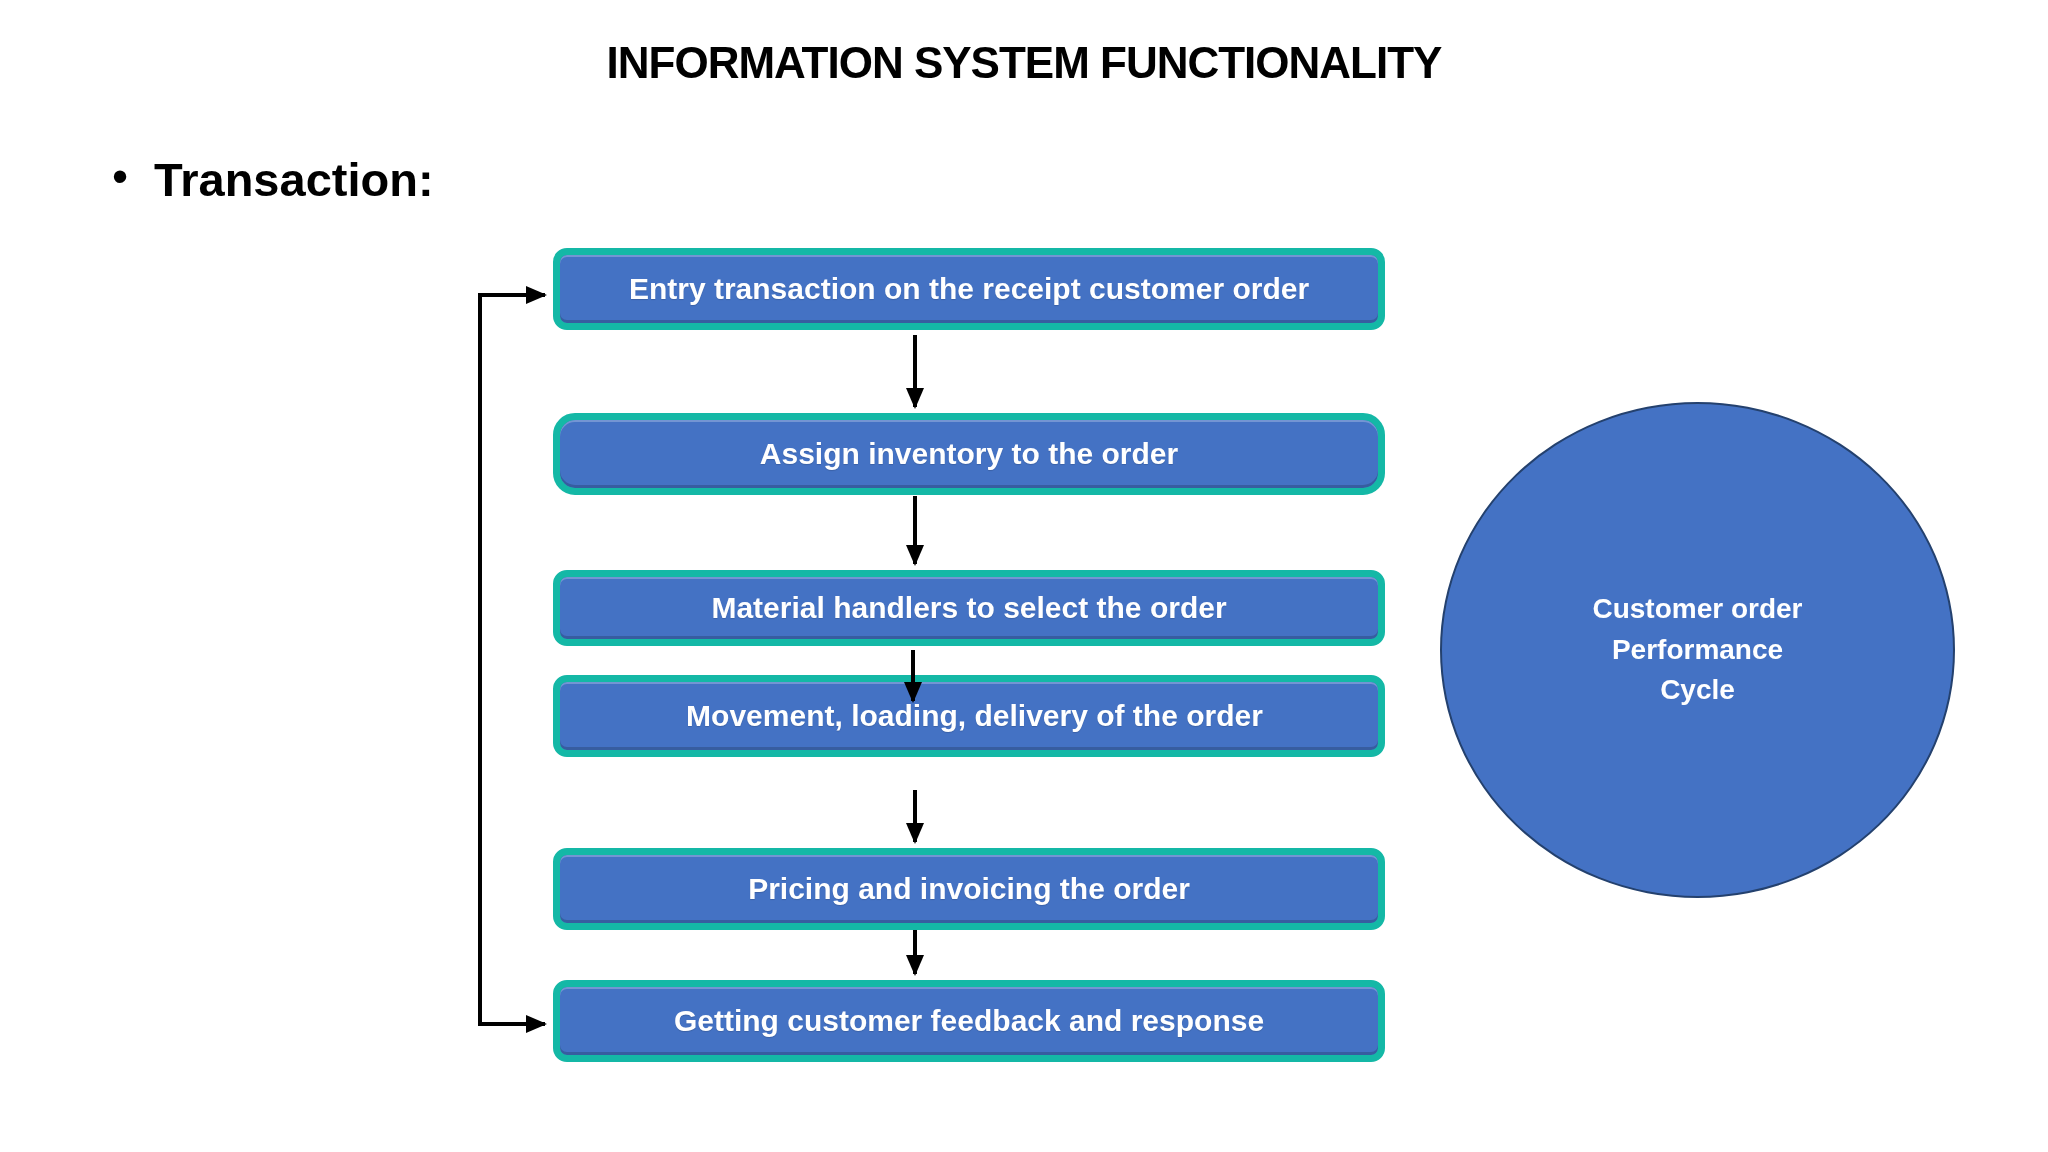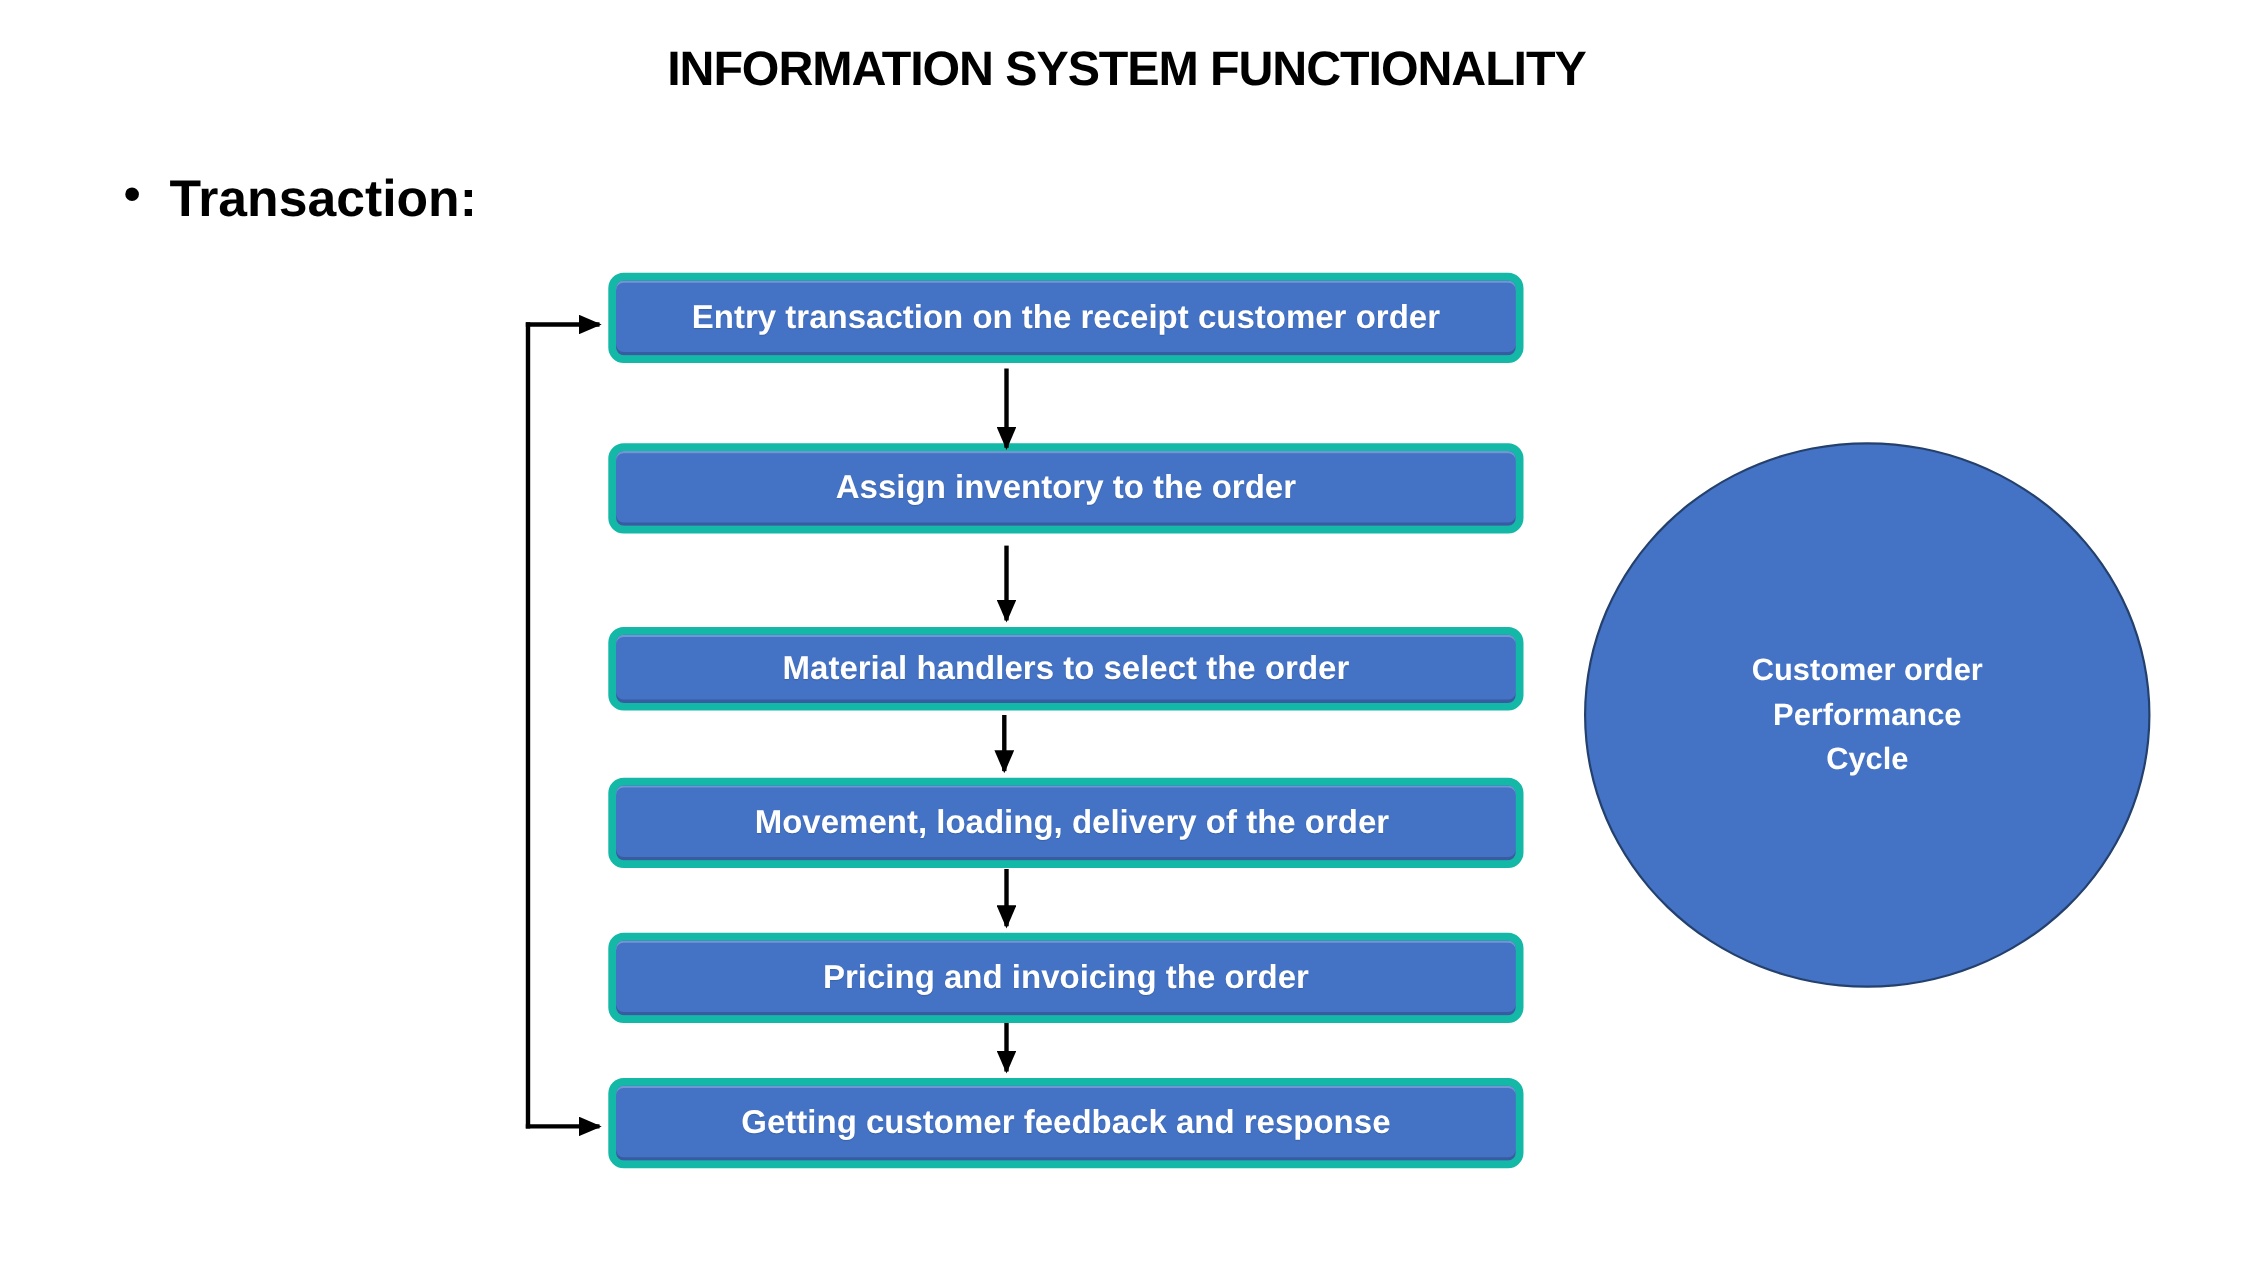--- a/index.html
+++ b/index.html
@@ -62,23 +62,23 @@
     box-sizing: border-box;
   }
   .flow-box span {
     color: #ffffff;
     font-size: 30px;
     font-weight: 700;
     white-space: nowrap;
     text-shadow: 0 1px 1px rgba(0,0,0,0.15);
   }
   .box1 { top: 248px; }
-  .box2 { top: 403px; }
+  .box2 { top: 413px; border-radius: 22px; }
   .box3 { top: 570px; height: 76px; }
-  .box4 { top: 707px; padding-left: 11px; }
+  .box4 { top: 675px; padding-left: 11px; }
   .box5 { top: 848px; }
   .box6 { top: 980px; }
   .arrow-layer {
     position: absolute;
     top: 0;
     left: 0;
     width: 2048px;
     height: 1152px;
     pointer-events: none;
   }

